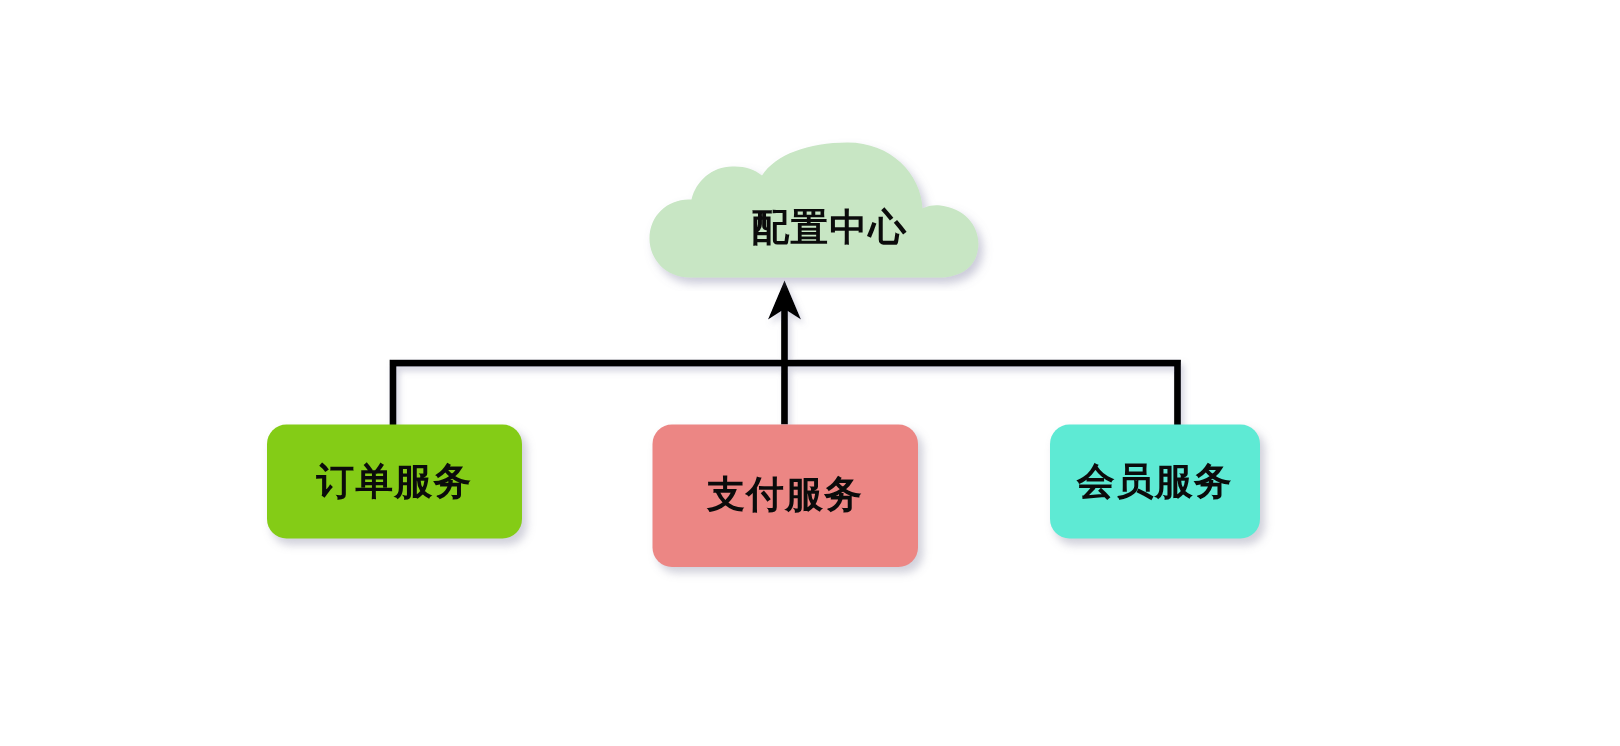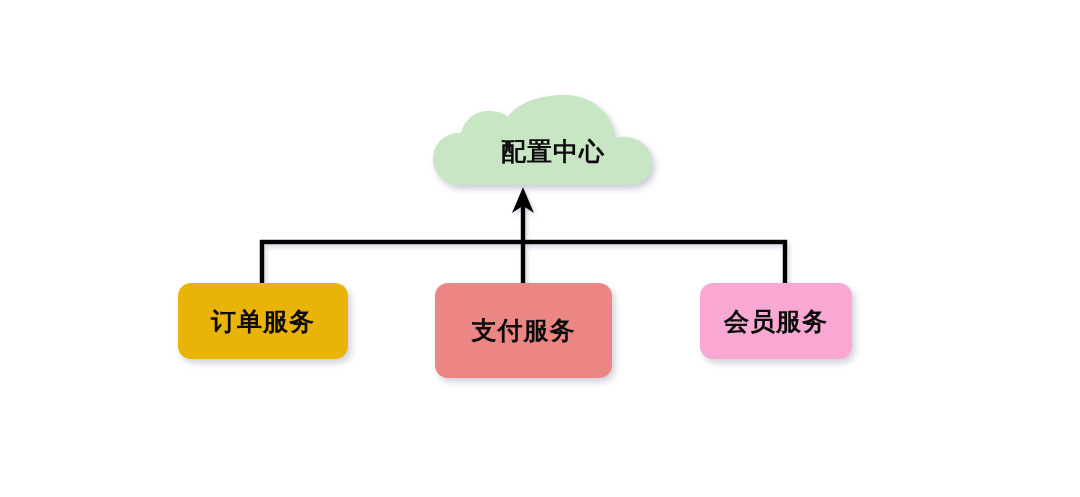--- a/index.html
+++ b/index.html
@@ -108,25 +108,25 @@
           C 9 57, 22 46, 37 47
           C 40 34, 52 24, 66 25
           C 73 25, 79 27, 84 31
           C 93 17, 115 9, 141 9
           Z"></path>
       </g>
     </svg>
     <div class="cloud-label">配置中心</div>
   </div>
 
-  <div class="node-box" style="left:178px; top:283px; width:170px; height:76px; background:#eab308;">
+  <div class="node-box" style="left:178px; top:283px; width:170px; height:76px; background:#84cc16;">
     <span class="node-label">订单服务</span>
   </div>
 
   <div class="node-box" style="left:435px; top:283px; width:177px; height:95px; background:#ec8684;">
     <span class="node-label">支付服务</span>
   </div>
 
-  <div class="node-box" style="left:700px; top:283px; width:152px; height:76px; background:#f9a8d4;">
+  <div class="node-box" style="left:700px; top:283px; width:140px; height:76px; background:#5eead4;">
     <span class="node-label">会员服务</span>
   </div>
 
 </div>
 
 </body></html>

